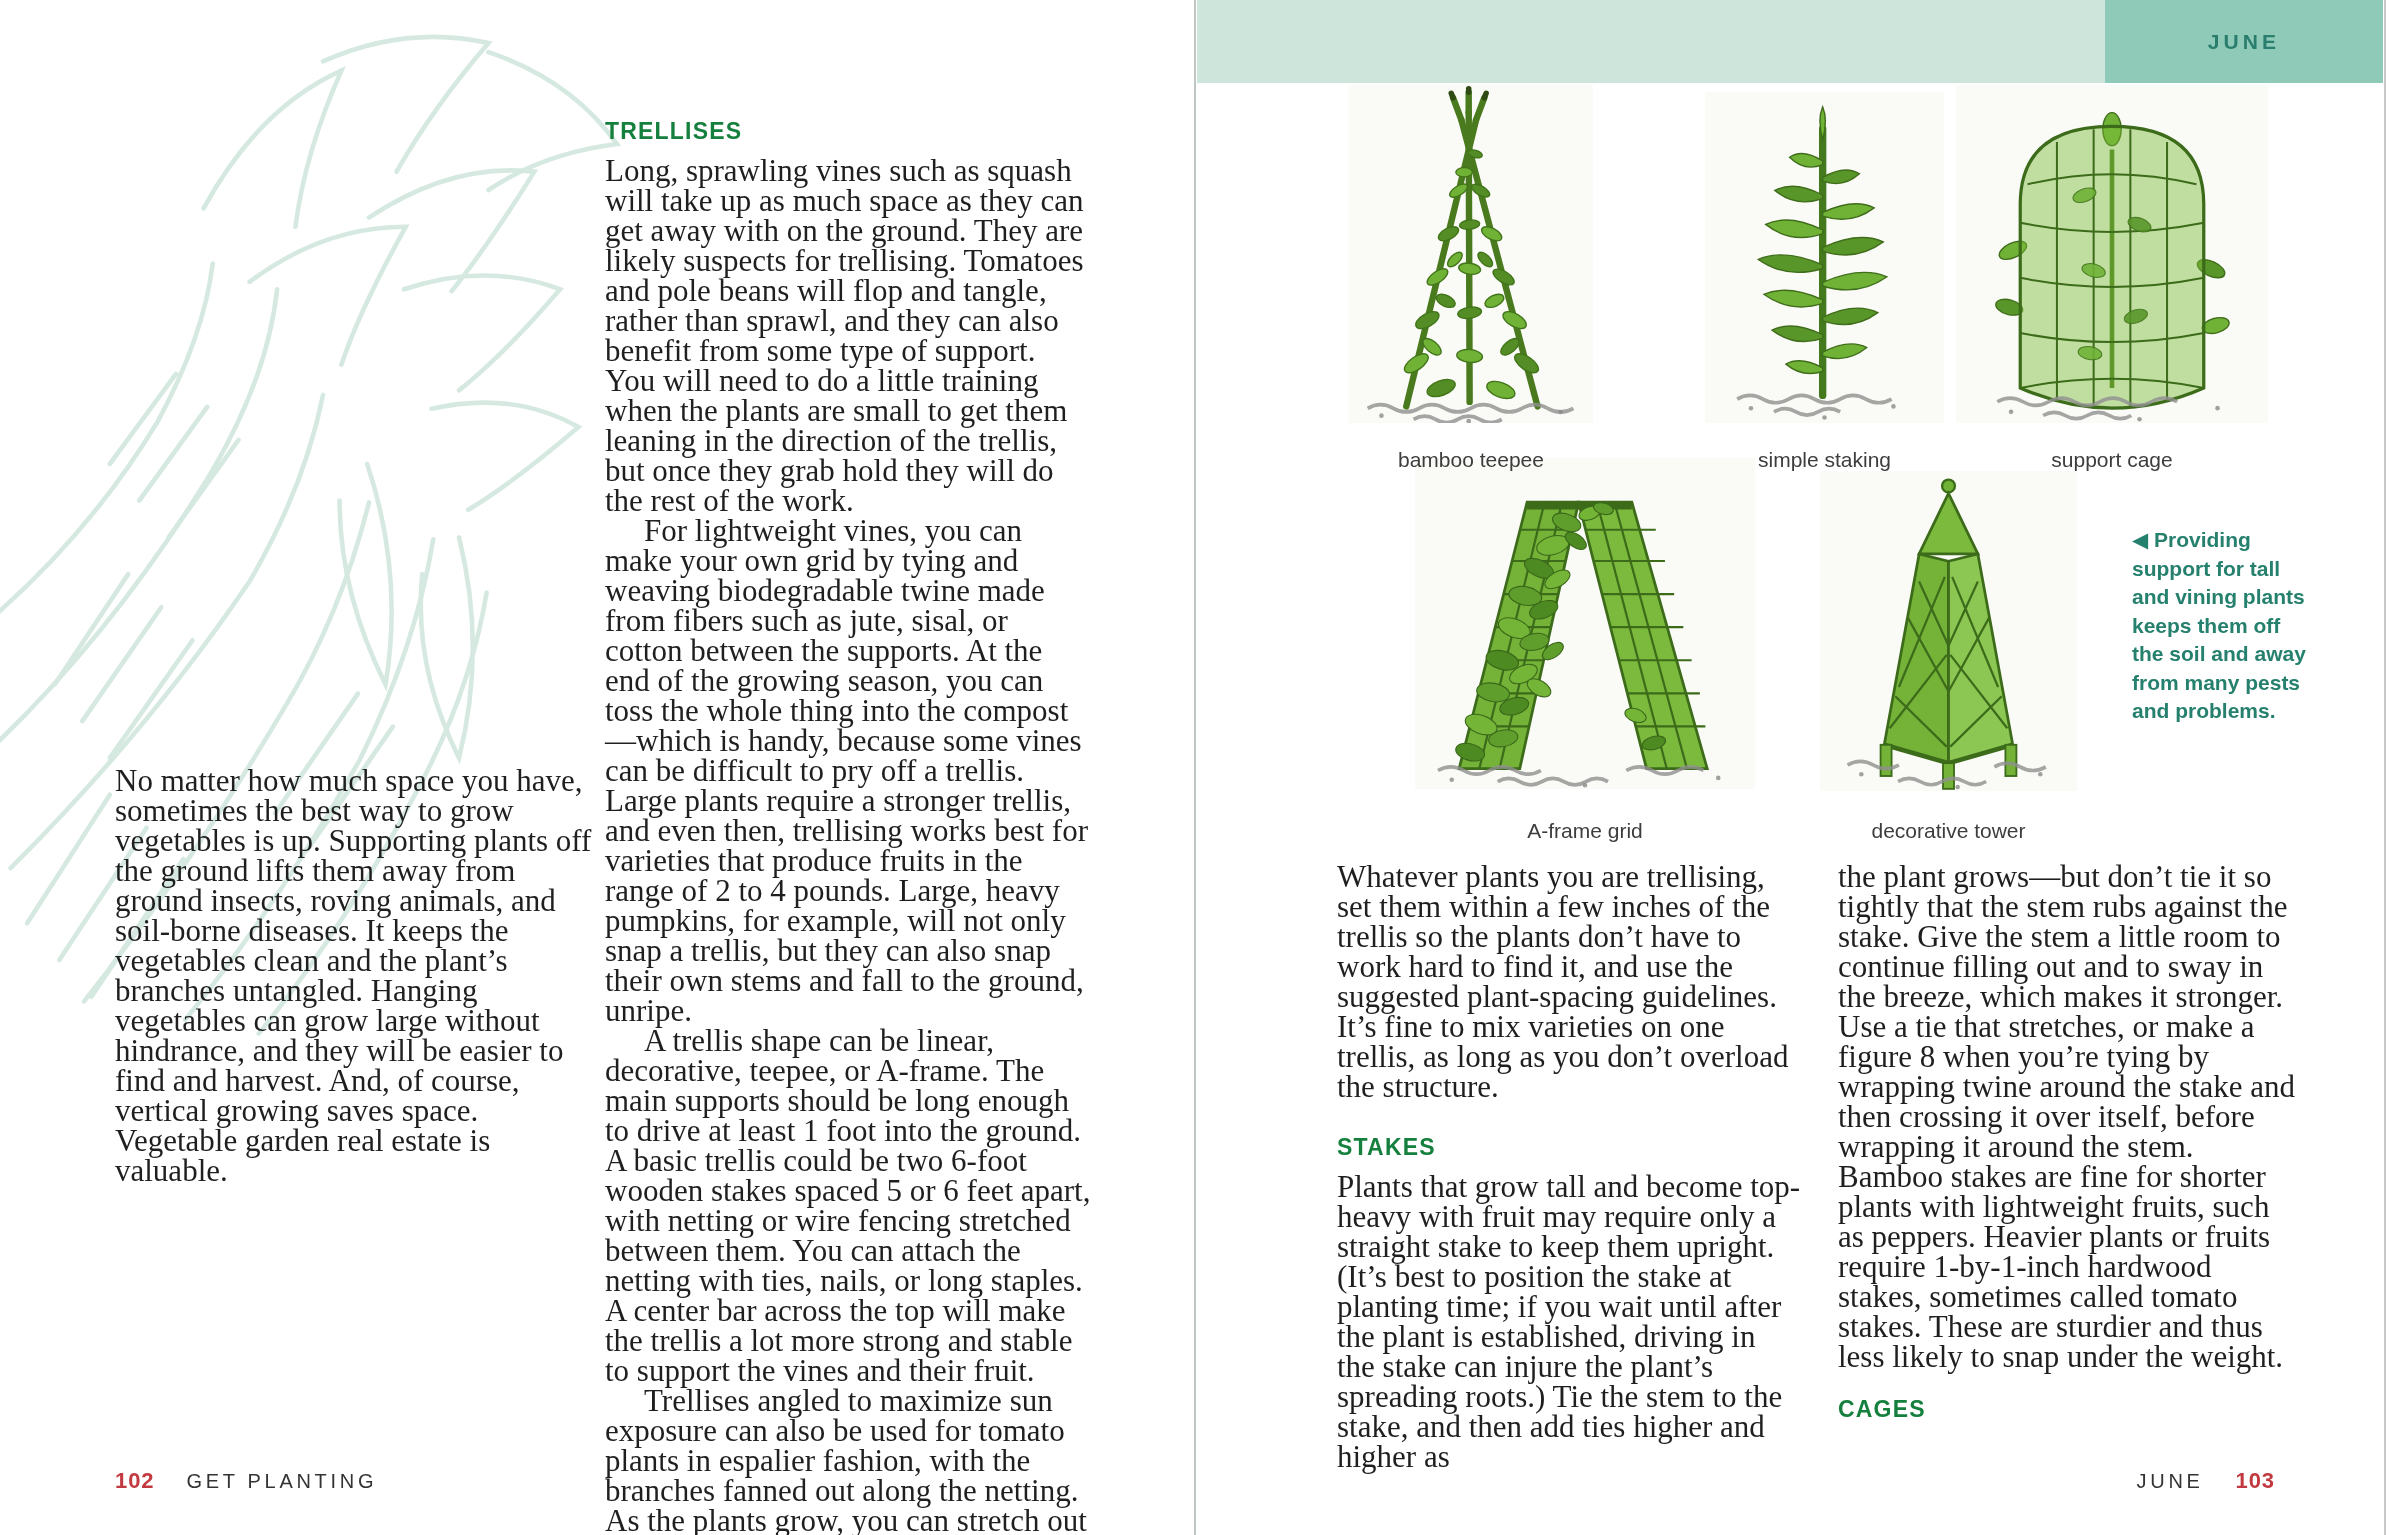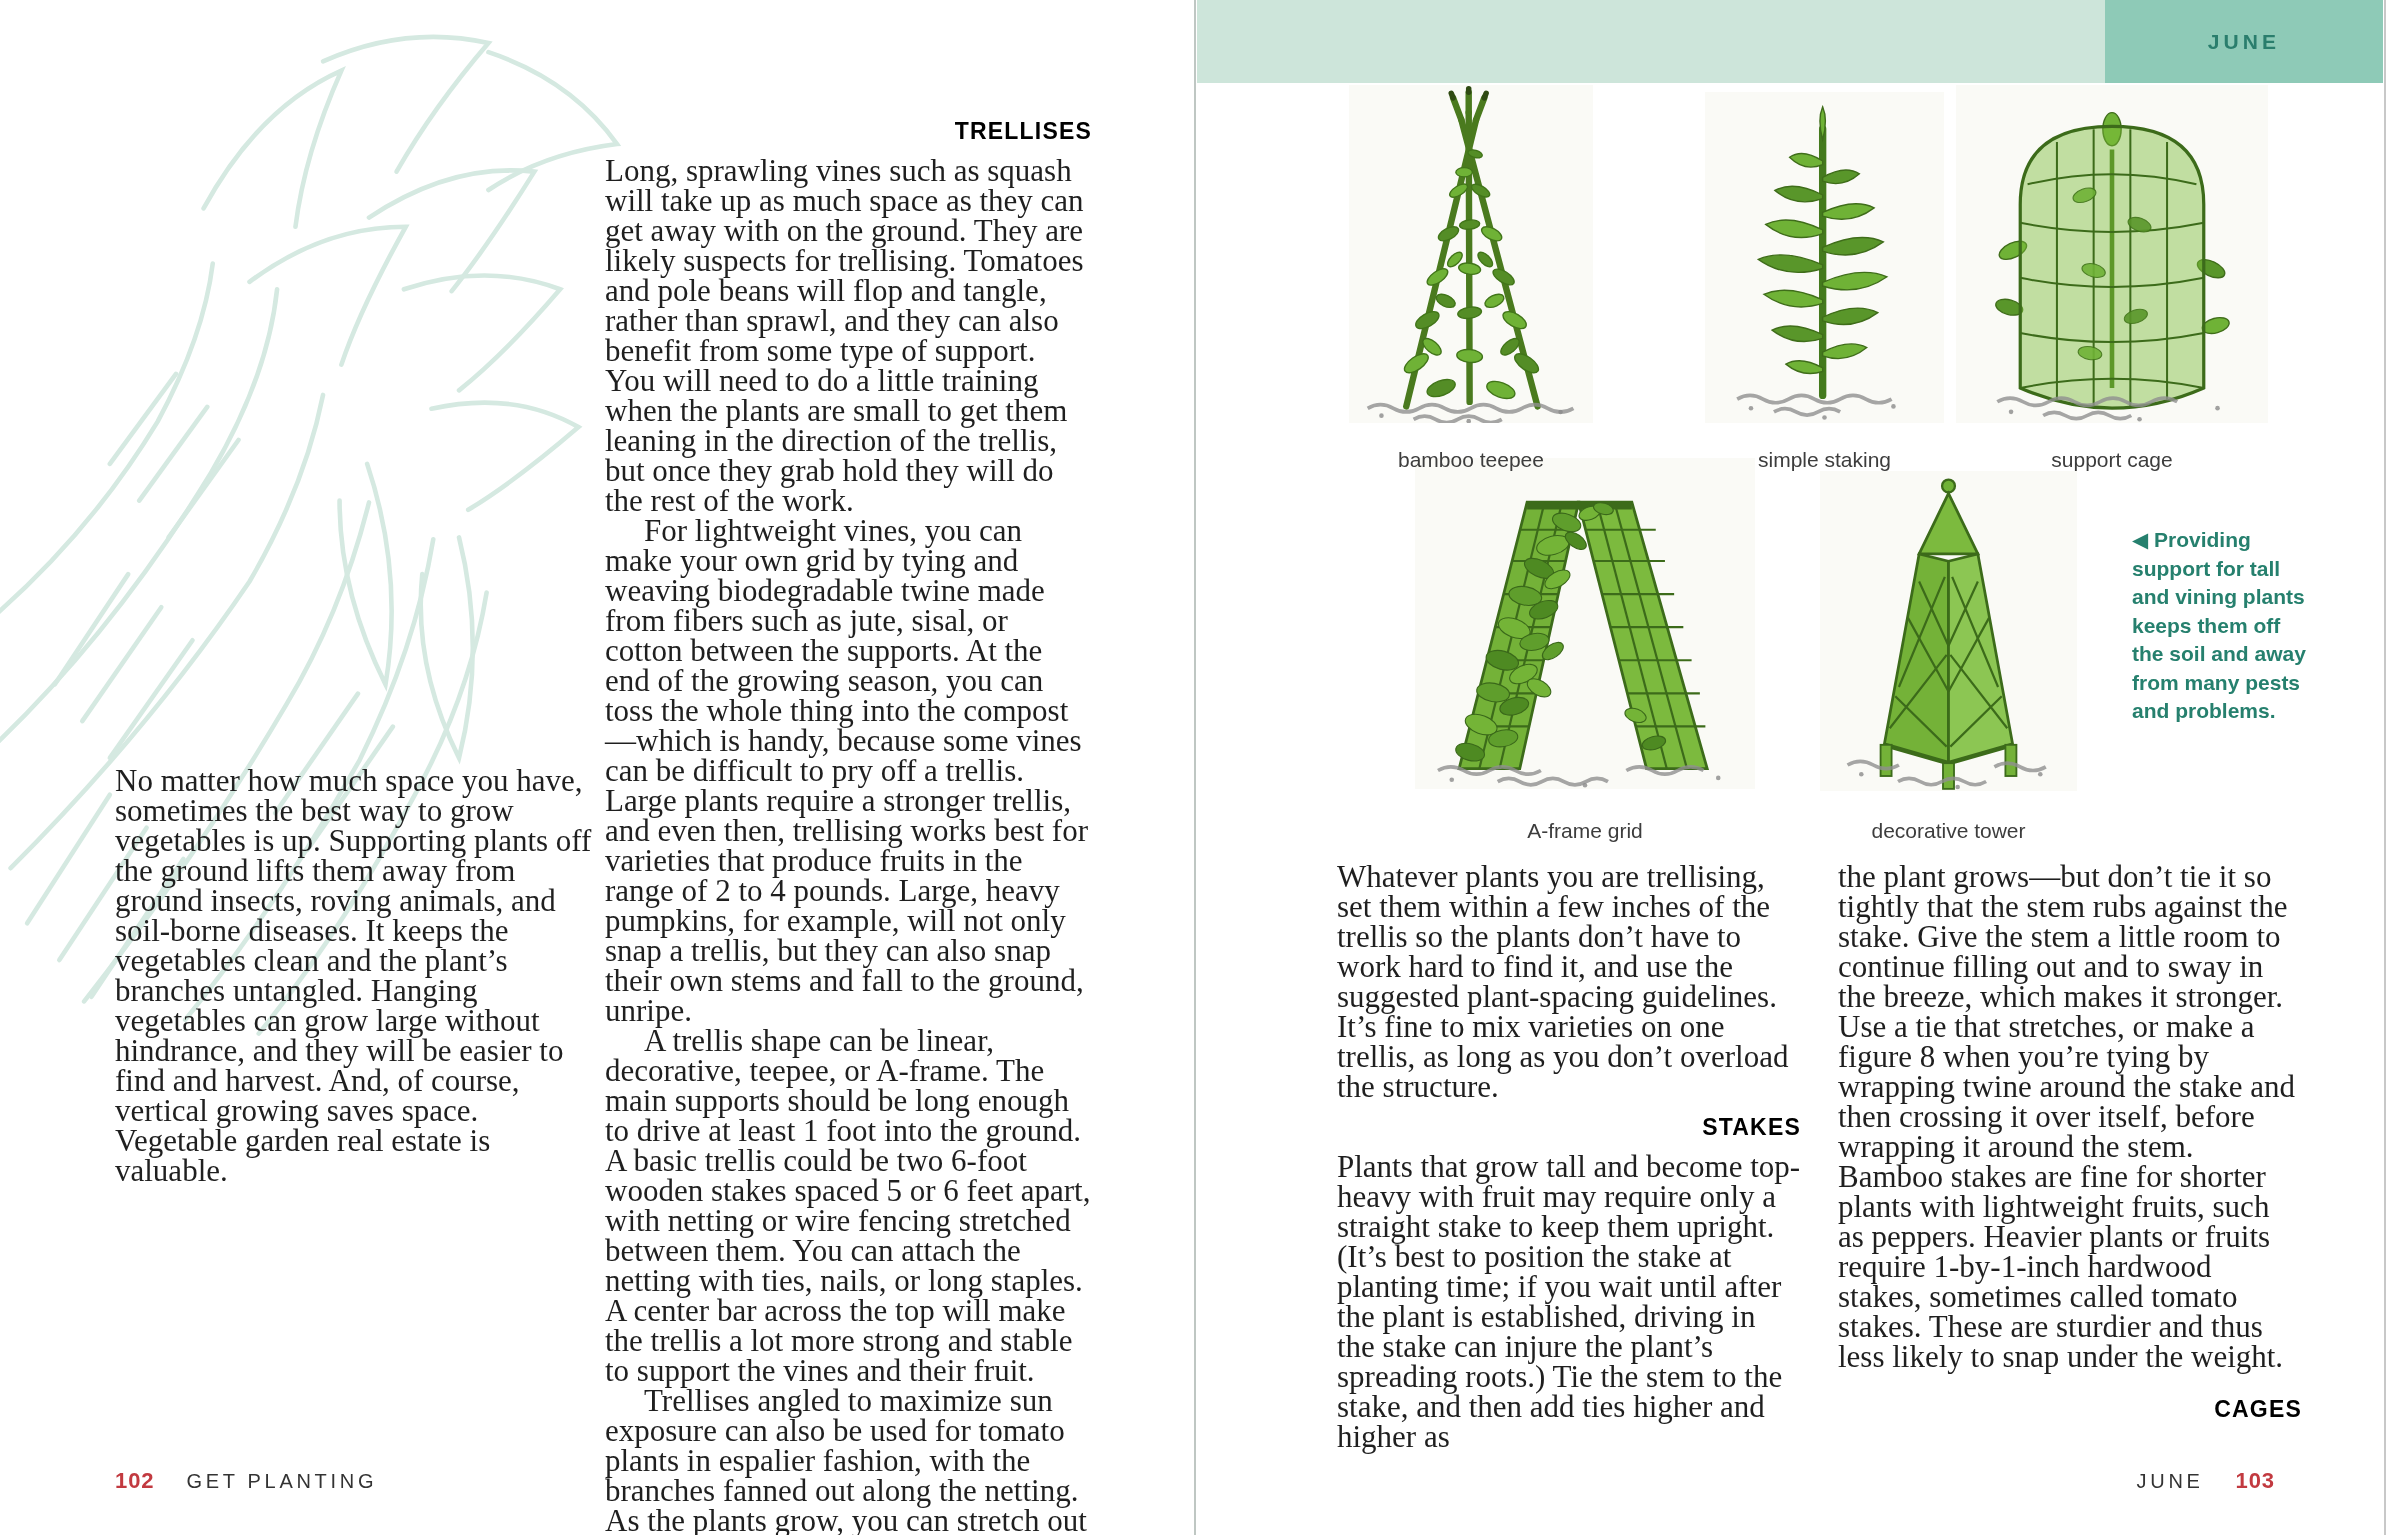--- a/index.html
+++ b/index.html
@@ -5,21 +5,21 @@
   html,body{margin:0;padding:0;background:#e9e9e9;}
   .spread{position:relative;width:2389px;height:1536px;background:#ffffff;overflow:hidden;
           font-family:"Liberation Sans","DejaVu Sans",sans-serif;}
   .abs{position:absolute;}
 
   
   .serif{font-family:"Liberation Serif","DejaVu Serif",serif;font-size:31px;line-height:30px;color:#1f1f1f;}
   .serif p{margin:0;}
   .serif p + p{text-indent:39px;}
   .kicker{font-family:"Liberation Sans","DejaVu Sans",sans-serif;font-weight:700;font-size:23px;
-          letter-spacing:1.2px;color:#000000;margin:0 0 11px 0;text-align:right;}
+          letter-spacing:1.2px;color:#15803d;margin:0 0 11px 0;}
   .title{font-weight:700;font-size:44px;line-height:51px;color:#2aa094;margin:0 0 13px 0;letter-spacing:-0.3px;}
   .caption{font-size:21px;color:#3d3d3d;text-align:center;margin-top:27px;}
   .callout{font-weight:700;font-size:21px;line-height:28.5px;color:#26806e;}
   .footer{display:flex;align-items:baseline;gap:32px;font-size:20px;}
   .pagenum{font-weight:700;font-size:22px;color:#c23a40;letter-spacing:0.9px;}
   .running{color:#333333;letter-spacing:3.7px;}
 
   
   .banner-light{left:1197px;top:0;width:1186px;height:83px;background:#cde5da;}
   .banner-dark{left:2105px;top:0;width:278px;height:83px;background:#8ecab7;
@@ -307,21 +307,21 @@
 
   <div class="abs callout" style="left:2132px;top:526px;width:179px;">
     <span>◀ </span>
     <span>Providing support for tall and vining plants keeps them off the soil and away from many pests and problems.</span>
   </div>
 
   <div class="abs" style="left:1337px;top:862px;width:464px;">
     <div class="serif">
       <p>Whatever plants you are trellising, set them within a few inches of the trellis so the plants don’t have to work hard to find it, and use the suggested plant-spacing guidelines. It’s fine to mix varieties on one trellis, as long as you don’t overload the structure.</p>
     </div>
-    <h2 class="kicker" style="margin-top:12px;">STAKES</h2>
+    <h2 class="kicker" style="margin-top:32px;">STAKES</h2>
     <div class="serif">
       <p>Plants that grow tall and become top-heavy with fruit may require only a straight stake to keep them upright. (It’s best to position the stake at planting time; if you wait until after the plant is established, driving in the stake can injure the plant’s spreading roots.) Tie the stem to the stake, and then add ties higher and higher as</p>
     </div>
   </div>
 
   <div class="abs" style="left:1838px;top:862px;width:464px;">
     <div class="serif">
       <p>the plant grows—but don’t tie it so tightly that the stem rubs against the stake. Give the stem a little room to continue filling out and to sway in the breeze, which makes it stronger. Use a tie that stretches, or make a figure 8 when you’re tying by wrapping twine around the stake and then crossing it over itself, before wrapping it around the stem. Bamboo stakes are fine for shorter plants with lightweight fruits, such as peppers. Heavier plants or fruits require 1-by-1-inch hardwood stakes, sometimes called tomato stakes. These are sturdier and thus less likely to snap under the weight.</p>
     </div>
     <h2 class="kicker" style="margin-top:24px;">CAGES</h2>

